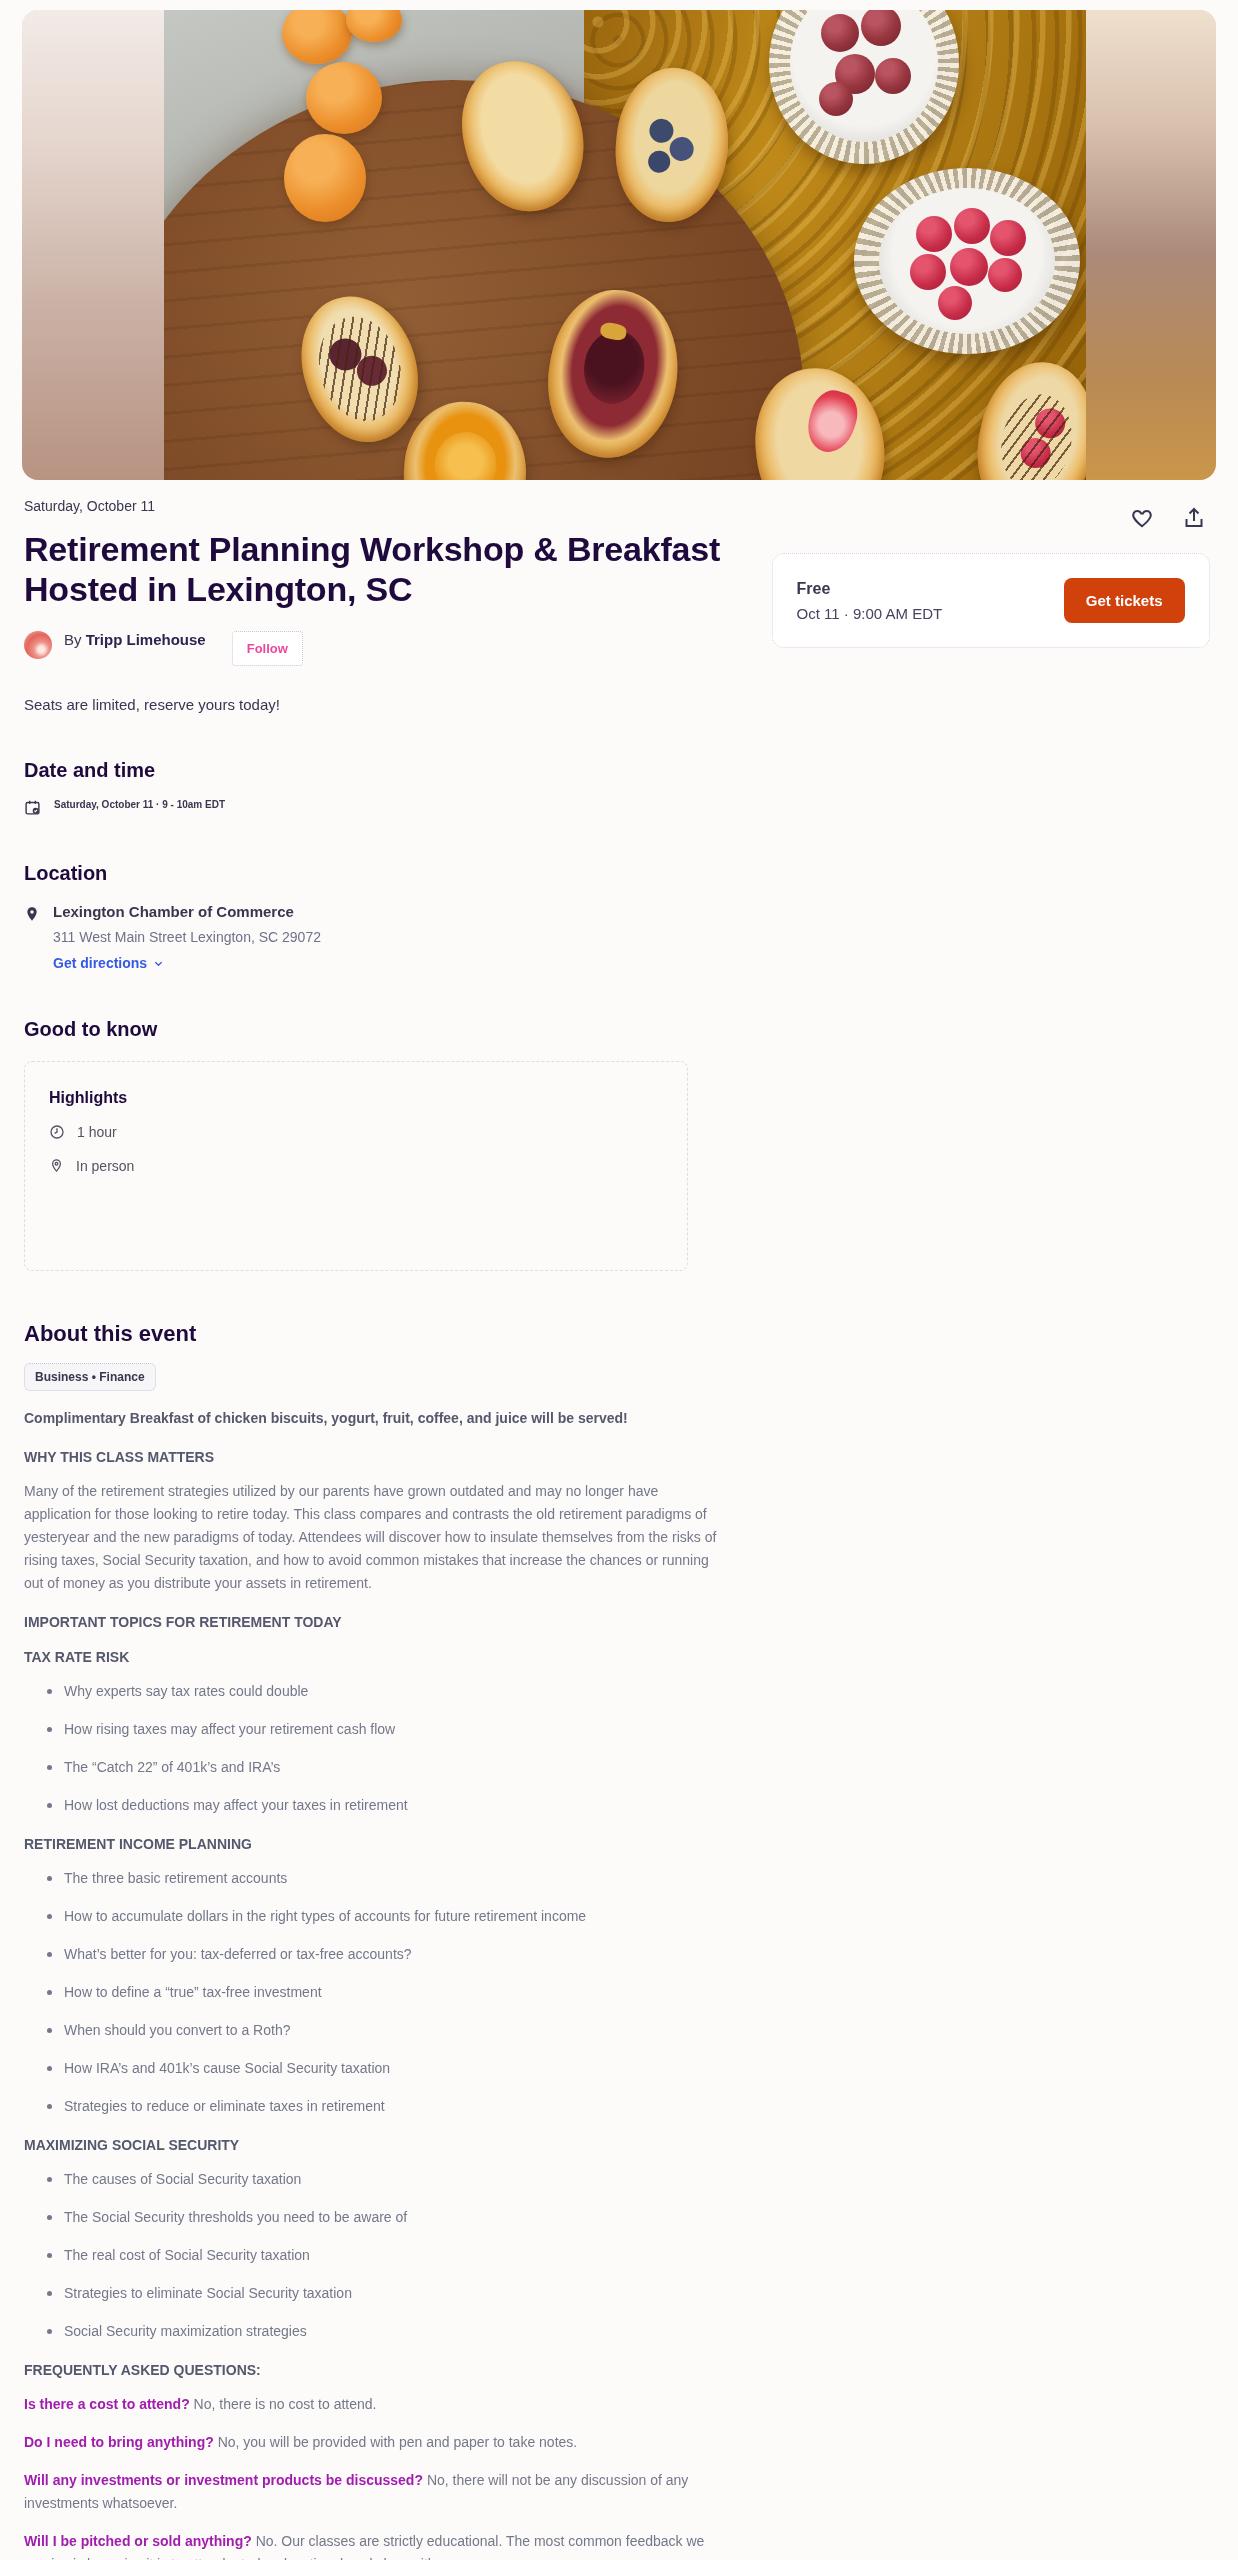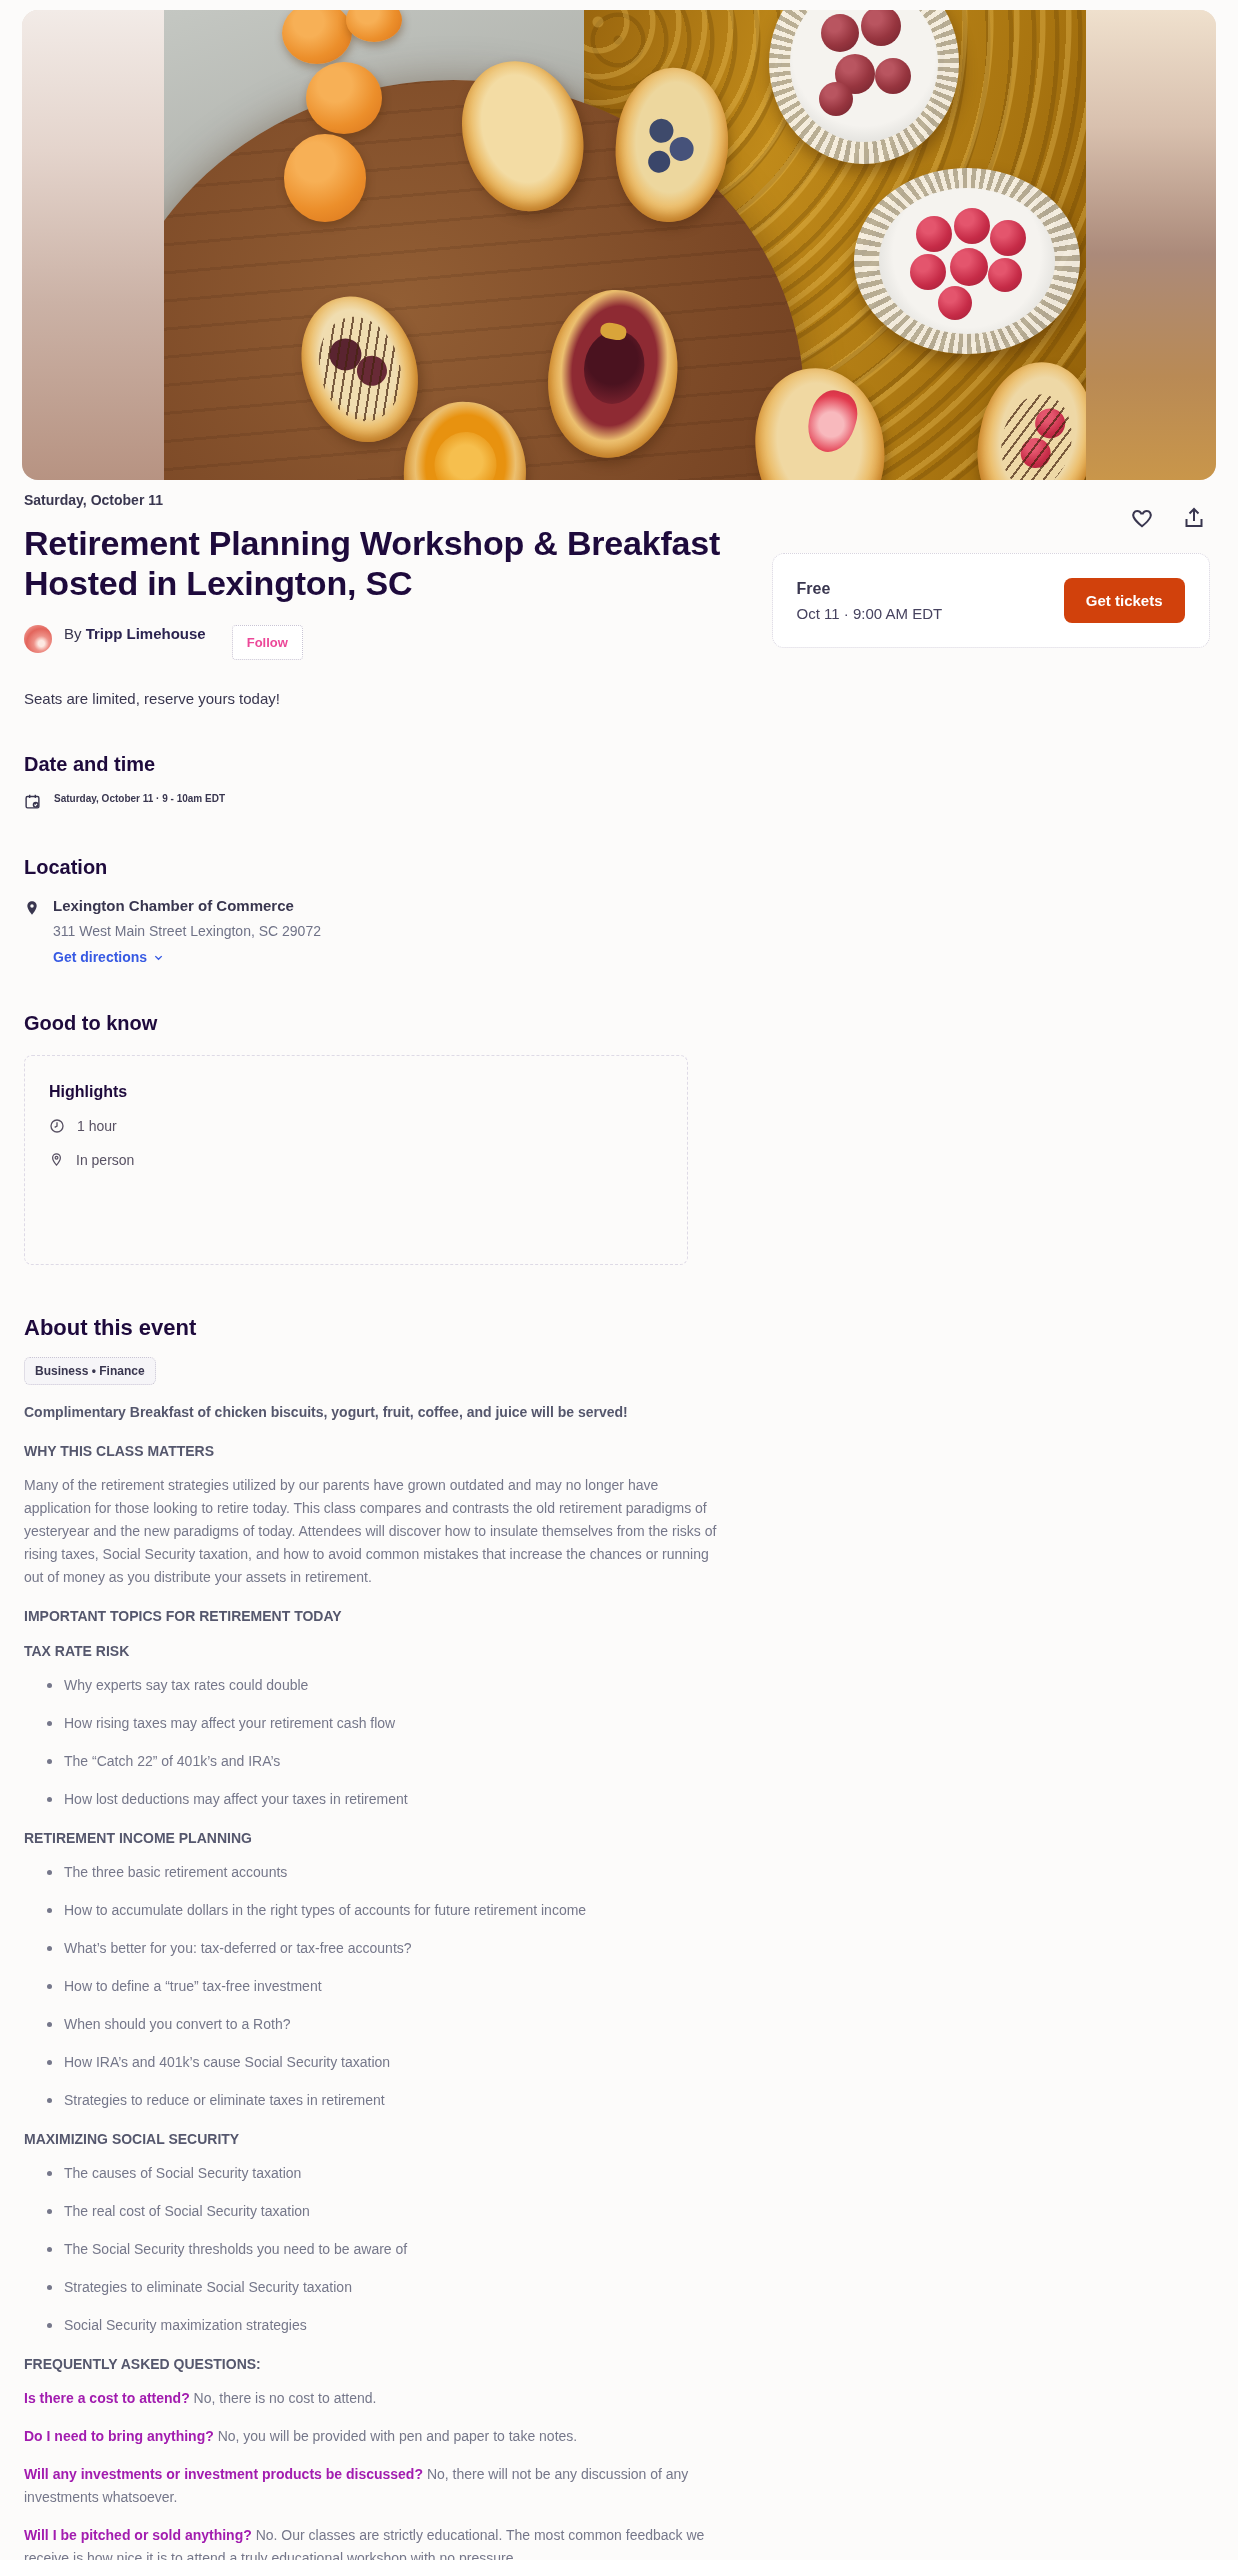--- a/index.html
+++ b/index.html
@@ -67,21 +67,21 @@
   .berry { position:absolute; border-radius:50%; }
   .cherry { background:radial-gradient(circle at 35% 30%, #b95560 0 18%, #97353f 55%, #6f222c 100%); }
   .rasp { background:radial-gradient(circle at 35% 30%, #e4556d 0 20%, #c62b47 60%, #9e1f37 100%); }
   .apricot { position:absolute; border-radius:50%; background:radial-gradient(circle at 38% 32%, #f7b056 0 25%, #ec8f2b 60%, #d9731a 100%); box-shadow:1px 4px 8px rgba(80,40,0,.35); }
 
   
   .content-row { display:flex; gap:50px; padding:0 2px; }
   main { width:700px; }
   aside { width:444px; }
 
-  .event-date { margin-top:12px; font-size:14px; font-weight:700; color:#39364f; }
+  .event-date { margin-top:18px; font-size:14px; font-weight:400; color:#39364f; }
   h1.title { margin-top:15px; font-size:34px; line-height:40px; font-weight:800; color:#1e0a3c; letter-spacing:-.2px; }
 
   .org-row { margin-top:22px; display:flex; align-items:flex-start; }
   .avatar {
     width:28px; height:28px; border-radius:50%;
     background:radial-gradient(circle at 62% 66%, #fde9e2 0 12%, #ee9188 30%, #e3655c 58%, #ef9d95 85%);
     flex:0 0 auto;
   }
   .org-label { margin-left:12px; font-size:15px; color:#39364f; }
   .org-label b { font-weight:700; color:#2b2350; }
@@ -298,22 +298,22 @@
             <li>How to accumulate dollars in the right types of accounts for future retirement income</li>
             <li>What’s better for you: tax-deferred or tax-free accounts?</li>
             <li>How to define a “true” tax-free investment</li>
             <li>When should you convert to a Roth?</li>
             <li>How IRA’s and 401k’s cause Social Security taxation</li>
             <li>Strategies to reduce or eliminate taxes in retirement</li>
           </ul>
           <p class="about-heading">MAXIMIZING SOCIAL SECURITY</p>
           <ul class="about-list">
             <li>The causes of Social Security taxation</li>
+            <li>The Social Security thresholds you need to be aware of</li>
             <li>The real cost of Social Security taxation</li>
-            <li>The Social Security thresholds you need to be aware of</li>
             <li>Strategies to eliminate Social Security taxation</li>
             <li>Social Security maximization strategies</li>
           </ul>
           <p class="about-heading">FREQUENTLY ASKED QUESTIONS:</p>
           <p class="para"><strong>Is there a cost to attend? </strong><span>No, there is no cost to attend.</span></p>
           <p class="para"><strong>Do I need to bring anything? </strong><span>No, you will be provided with pen and paper to take notes.</span></p>
           <p class="para"><strong>Will any investments or investment products be discussed? </strong><span>No, there will not be any discussion of any investments whatsoever.</span></p>
           <p class="para"><strong>Will I be pitched or sold anything? </strong><span>No. Our classes are strictly educational. The most common feedback we receive is how nice it is to attend a truly educational workshop with no pressure.</span></p>
         </div>
     </main>

